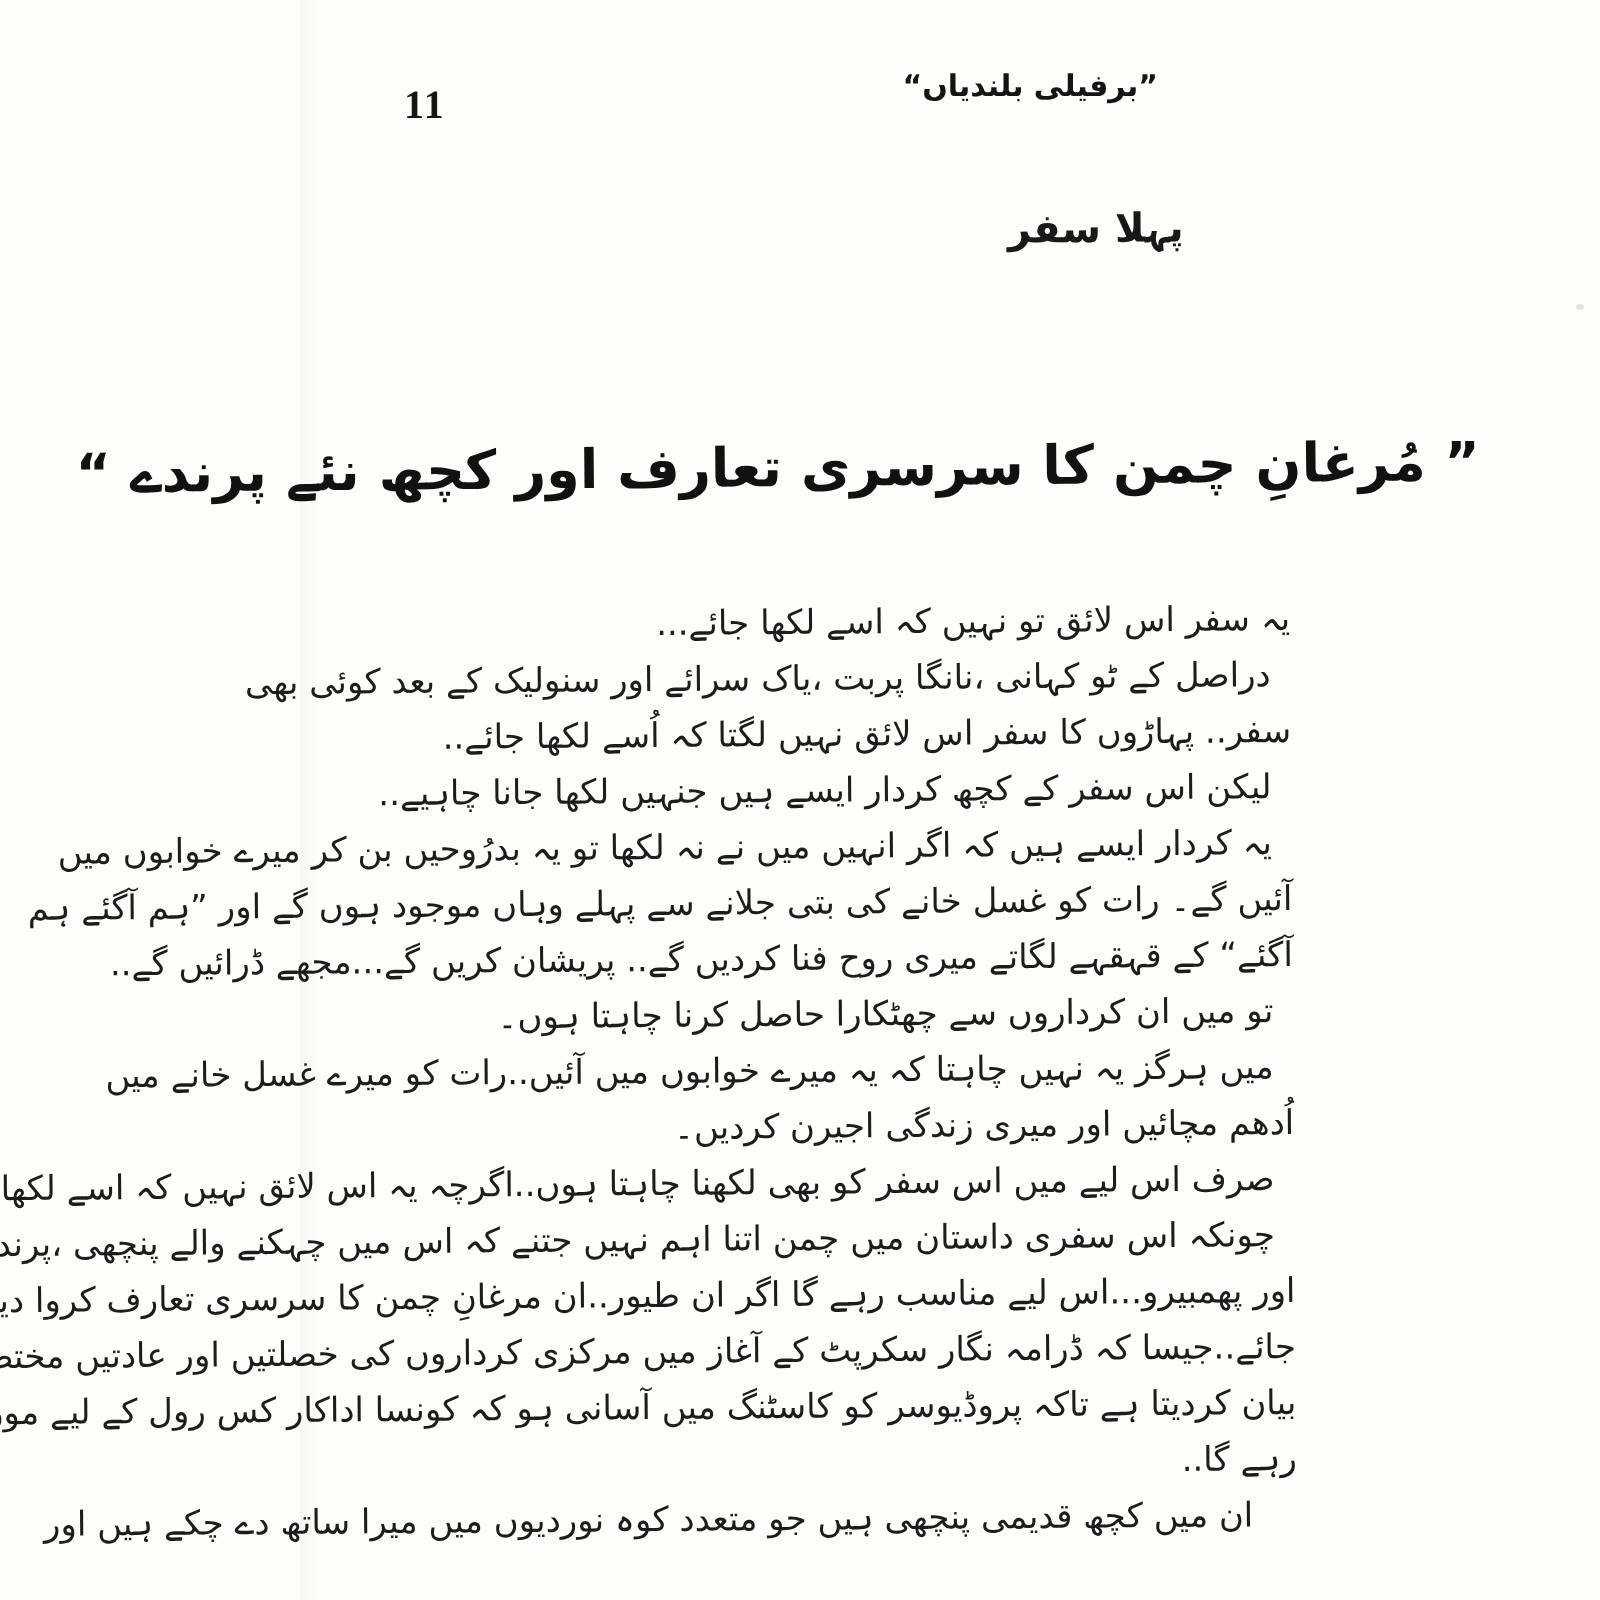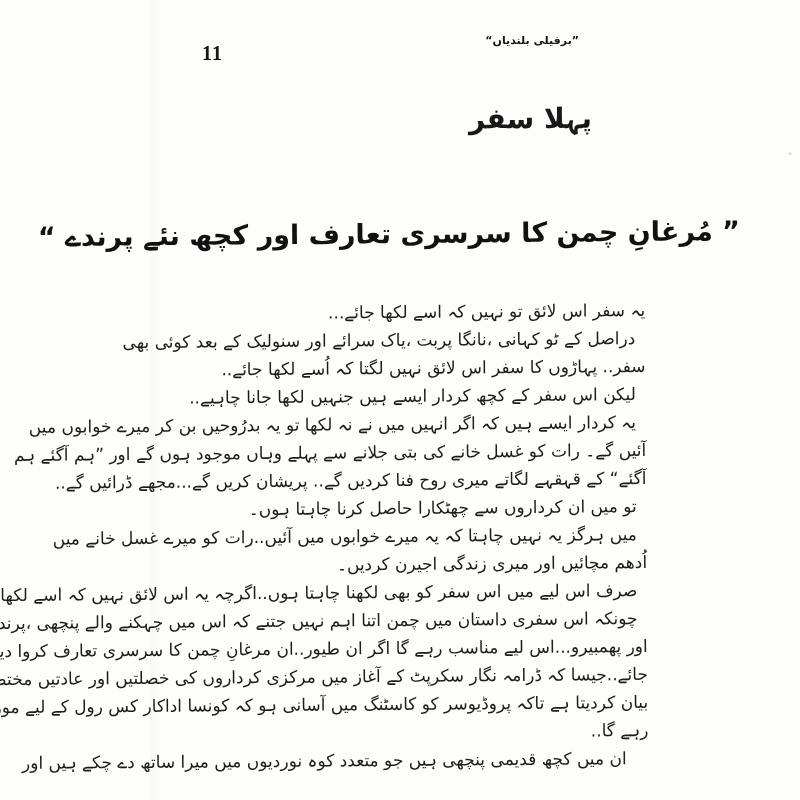--- a/index.html
+++ b/index.html
@@ -37,30 +37,30 @@
     font-size: 20px;
     letter-spacing: 1px;
     color: #161616;
   }
   .running-head-title {
     position: absolute;
     right: 221px;
     top: 34px;
     direction: rtl;
     font-weight: bold;
-    font-size: 11px;
+    font-size: 15px;
     color: #141414;
     white-space: nowrap;
   }
   .chapter-label {
     position: absolute;
     right: 208px;
     top: 102px;
     direction: rtl;
-    font-size: 28px;
+    font-size: 20px;
     font-weight: bold;
     color: #181818;
     white-space: nowrap;
     transform: rotate(-0.4deg);
   }
   .chapter-heading {
     position: absolute;
     left: 60px;
     right: 60px;
     top: 218px;

